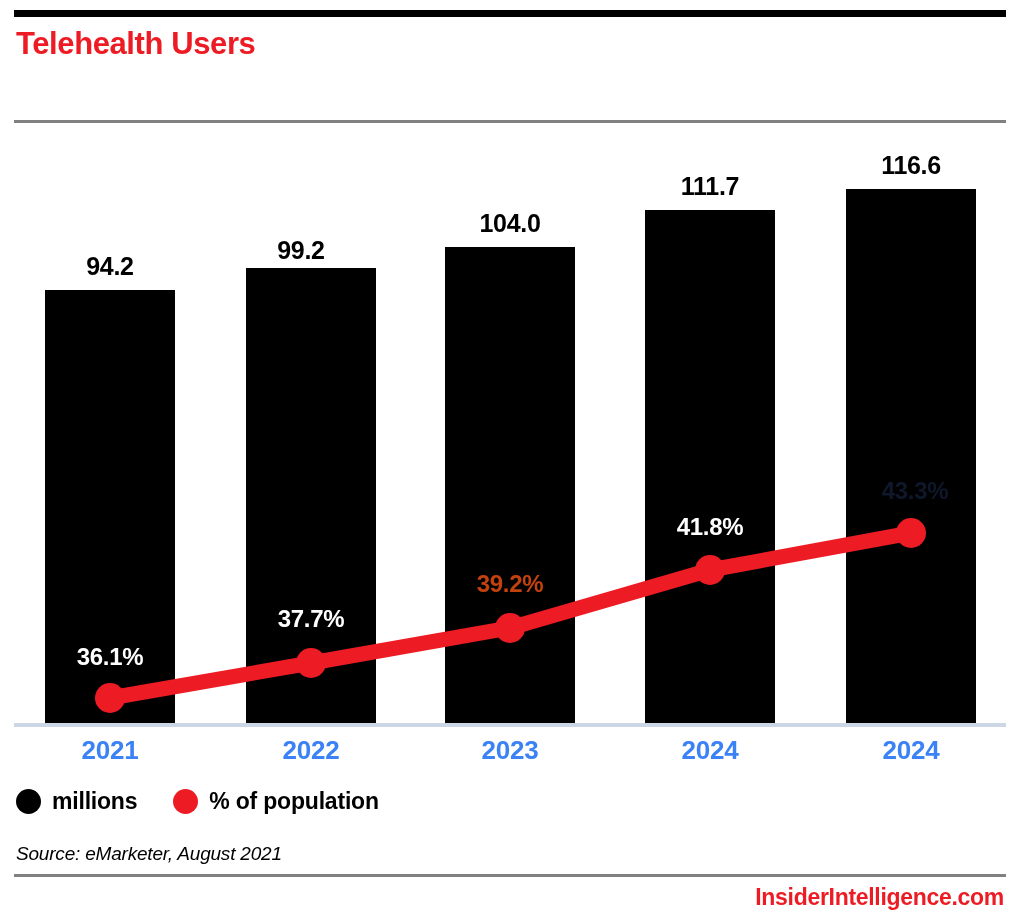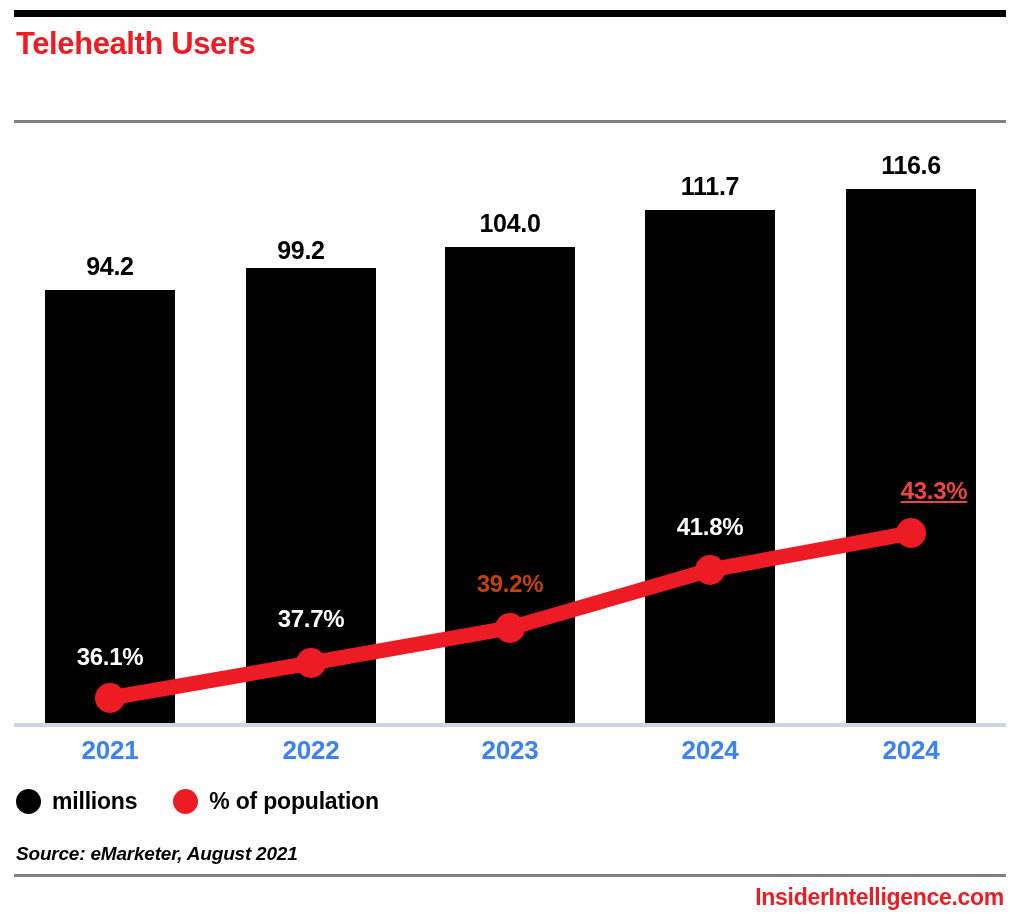--- a/index.html
+++ b/index.html
@@ -149,21 +149,21 @@
     white-space: nowrap;
   }
 
   
   .source {
     position: absolute;
     left: 16px;
     top: 843px;
     font-size: 19px;
     font-style: italic;
-    font-weight: bold;
+    font-weight: normal;
     color: #000000;
     letter-spacing: -0.2px;
     white-space: nowrap;
   }
   .footer-rule {
     position: absolute;
     left: 14px;
     top: 874px;
     width: 992px;
     height: 3px;
@@ -209,21 +209,21 @@
         <circle cx="110" cy="698" r="15" fill="#ED1C24"></circle>
         <circle cx="311" cy="663" r="15" fill="#ED1C24"></circle>
         <circle cx="510" cy="628" r="15" fill="#ED1C24"></circle>
         <circle cx="710" cy="570" r="15" fill="#ED1C24"></circle>
         <circle cx="911" cy="533" r="15" fill="#ED1C24"></circle>
       </svg>
       <div class="pct-label" style="left: 30px; top: 643px; width: 160px; color: rgb(255, 255, 255);">36.1%</div>
       <div class="pct-label" style="left: 231px; top: 605px; width: 160px; color: rgb(255, 255, 255);">37.7%</div>
       <div class="pct-label" style="left: 430px; top: 570px; width: 160px; color: #c2410c;">39.2%</div>
       <div class="pct-label" style="left: 630px; top: 513px; width: 160px; color: rgb(255, 255, 255);">41.8%</div>
-      <div class="pct-label" style="left: 854px; top: 477px; width: 160px; color: #ef4444; text-decoration: underline;">43.3%</div>
+      <div class="pct-label" style="left: 835px; top: 477px; width: 160px; color: #0f172a;">43.3%</div>
       <div class="x-tick" style="left: 30px; width: 160px;">2021</div>
       <div class="x-tick" style="left: 231px; width: 160px;">2022</div>
       <div class="x-tick" style="left: 430px; width: 160px;">2023</div>
       <div class="x-tick" style="left: 630px; width: 160px;">2024</div>
       <div class="x-tick" style="left: 831px; width: 160px;">2024</div>
     </div>
 
   <div class="axis-line"></div>
 
   <div class="legend">

